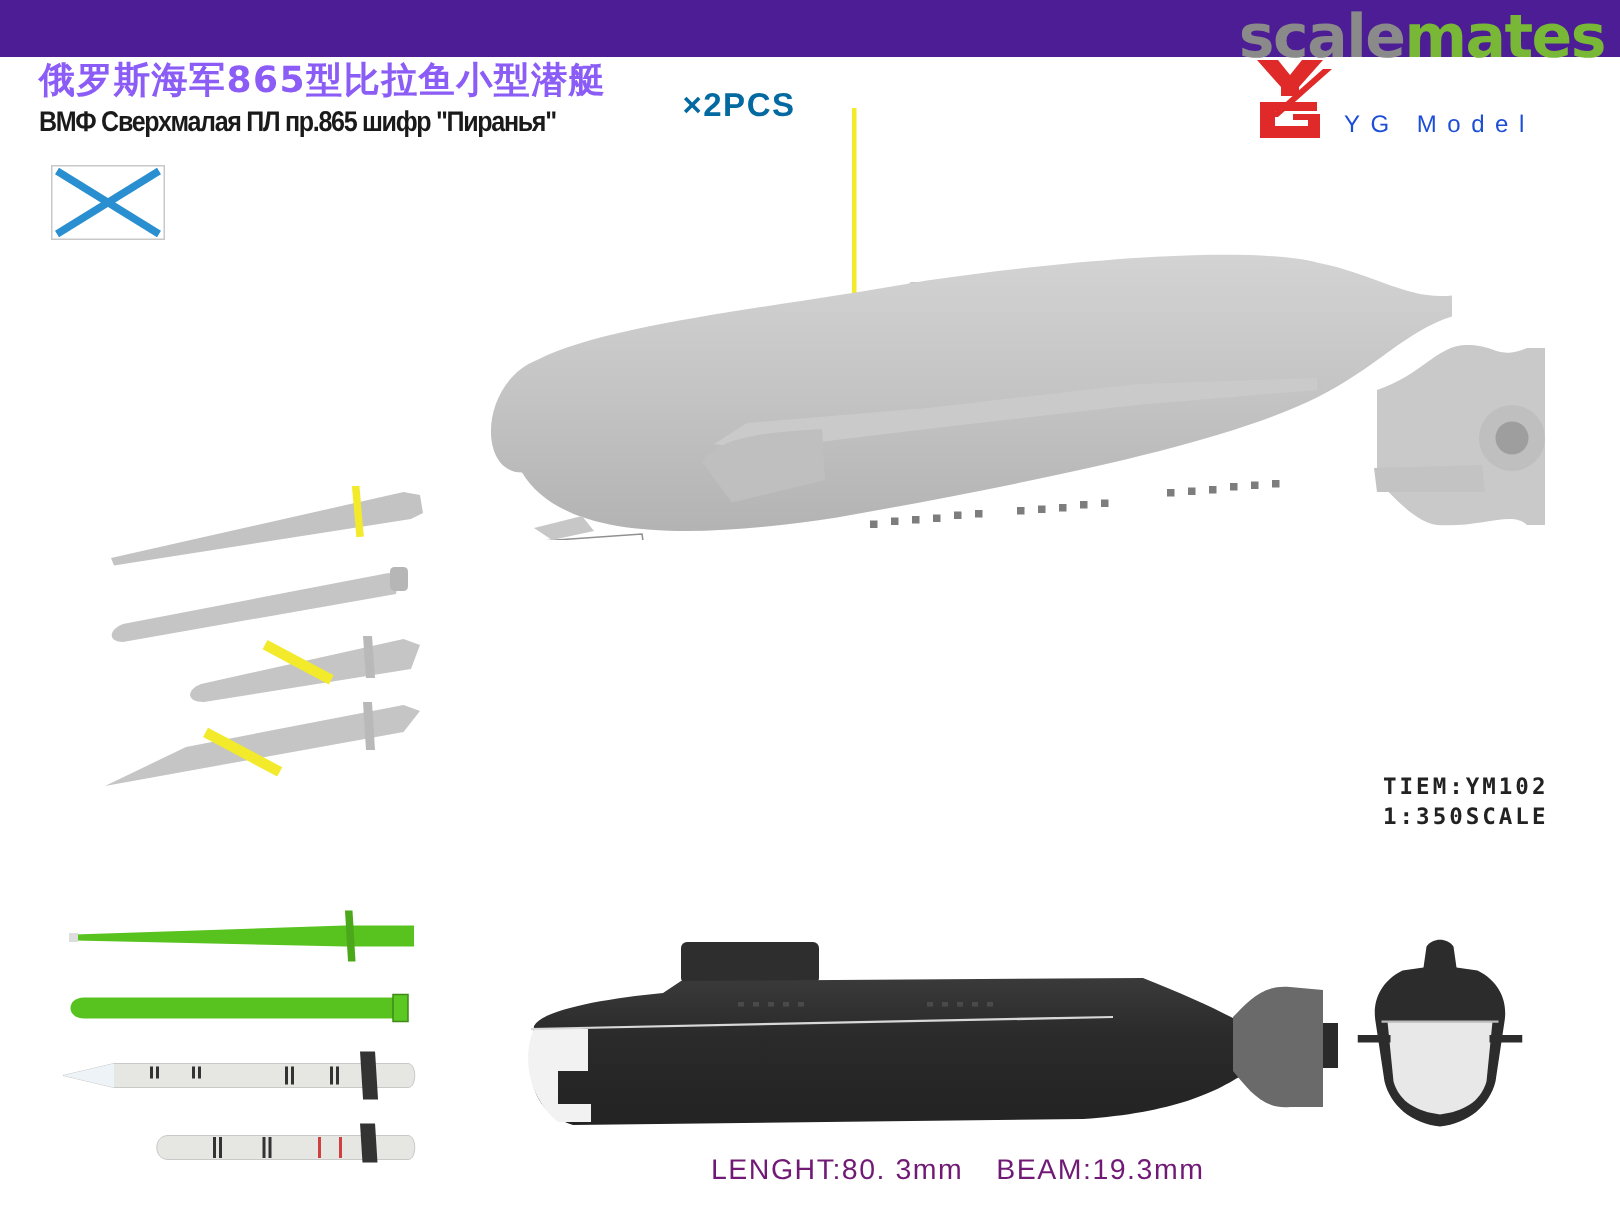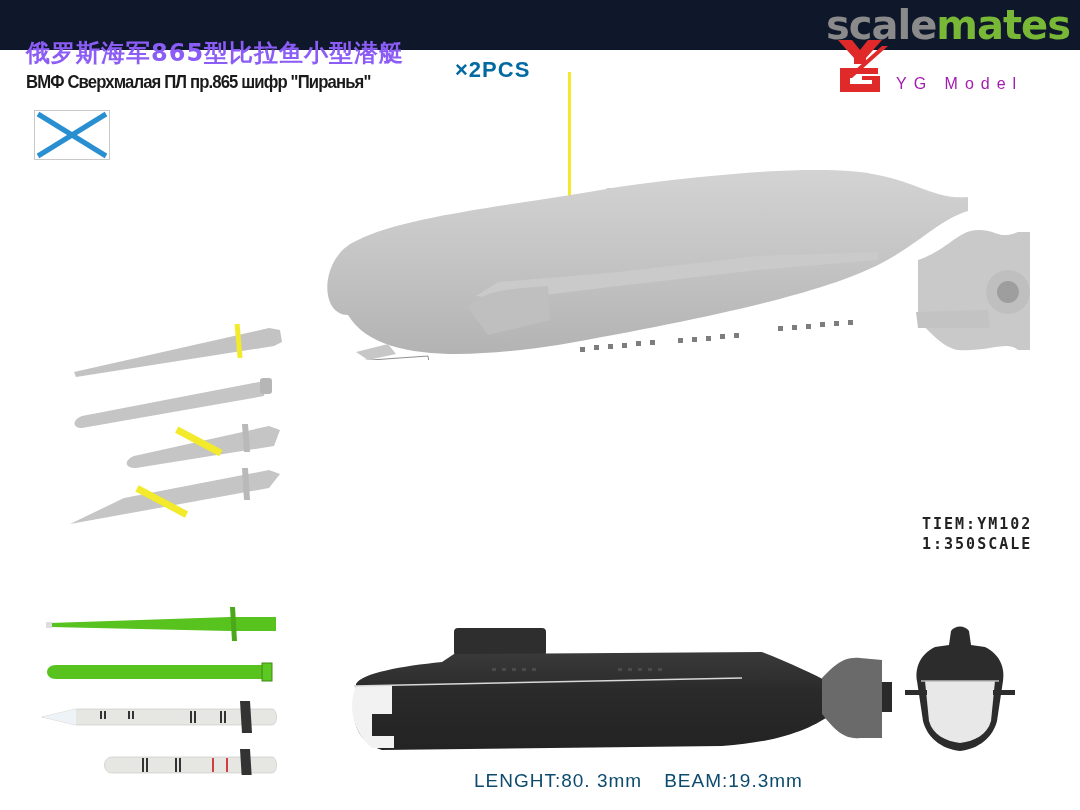--- a/index.html
+++ b/index.html
@@ -1,29 +1,29 @@
 <!DOCTYPE html>
 <html><head>
 <meta charset="utf-8">
 <style>
   html, body { margin:0; padding:0; }
   body { width:1080px; height:810px; position:relative; overflow:hidden; background:#ffffff; font-family:"DejaVu Sans", sans-serif; }
-  .topbar { position:absolute; left:0; top:0; width:1080px; height:50px; background:#0f172a; }
+  .topbar { position:absolute; left:0; top:0; width:1080px; height:38px; background:#4c1d95; }
   .sm-logo { position:absolute; right:10px; top:2px; font-family:"DejaVu Sans", sans-serif; font-weight:bold; font-size:40px; letter-spacing:-1px; line-height:46px; }
   .sm-logo .scale { color:#8a8a8a; }
   .sm-logo .mates { color:#79b837; }
   .title-cn { position:absolute; left:26px; top:38px; font-size:24px; font-weight:bold; color:#8b5cf6; letter-spacing:1px; white-space:nowrap; line-height:30px; }
   .title-ru { position:absolute; left:26px; top:71px; font-size:19px; font-weight:bold; color:#1a1a1a; letter-spacing:-1px; white-space:nowrap; font-family:"Liberation Sans", sans-serif; transform:scaleX(0.88); transform-origin:left; }
   .qty { position:absolute; left:455px; top:57px; font-size:22px; font-weight:bold; color:#0369a1; font-family:"Liberation Sans", sans-serif; letter-spacing:1px; }
   .flag { position:absolute; left:34px; top:110px; width:76px; height:50px; border:1px solid #c8c8c8; box-sizing:border-box; background:#fff; }
   .yg-logo { position:absolute; left:838px; top:38px; width:210px; height:58px; }
   .yg-cn { position:absolute; left:57px; top:-4px; font-size:36px; color:#7a7a7a; font-weight:bold; letter-spacing:0px; line-height:44px; }
-  .yg-en { position:absolute; left:58px; top:37px; font-size:16px; color:#a21caf; letter-spacing:7px; font-family:"Liberation Sans", sans-serif; }
+  .yg-en { position:absolute; left:58px; top:37px; font-size:16px; color:#1d4ed8; letter-spacing:7px; font-family:"Liberation Sans", sans-serif; }
   .spec { position:absolute; left:922px; top:514px; font-family:"DejaVu Sans Mono", monospace; font-size:15px; color:#222; letter-spacing:2px; line-height:20px; font-weight:bold;text-align:center; }
-  .dims { position:absolute; left:474px; top:770px; font-family:"Liberation Sans", sans-serif; font-size:19px; color:#0c4a6e; letter-spacing:1px; white-space:nowrap; }
+  .dims { position:absolute; left:474px; top:770px; font-family:"Liberation Sans", sans-serif; font-size:19px; color:#701a75; letter-spacing:1px; white-space:nowrap; }
   .dims span { margin-right:22px; }
   svg { position:absolute; }
 </style>
 </head>
 <body>
 
 <div class="topbar">
   <div class="sm-logo">
     <span class="scale">scale</span><span class="mates">mates</span>
   </div>

